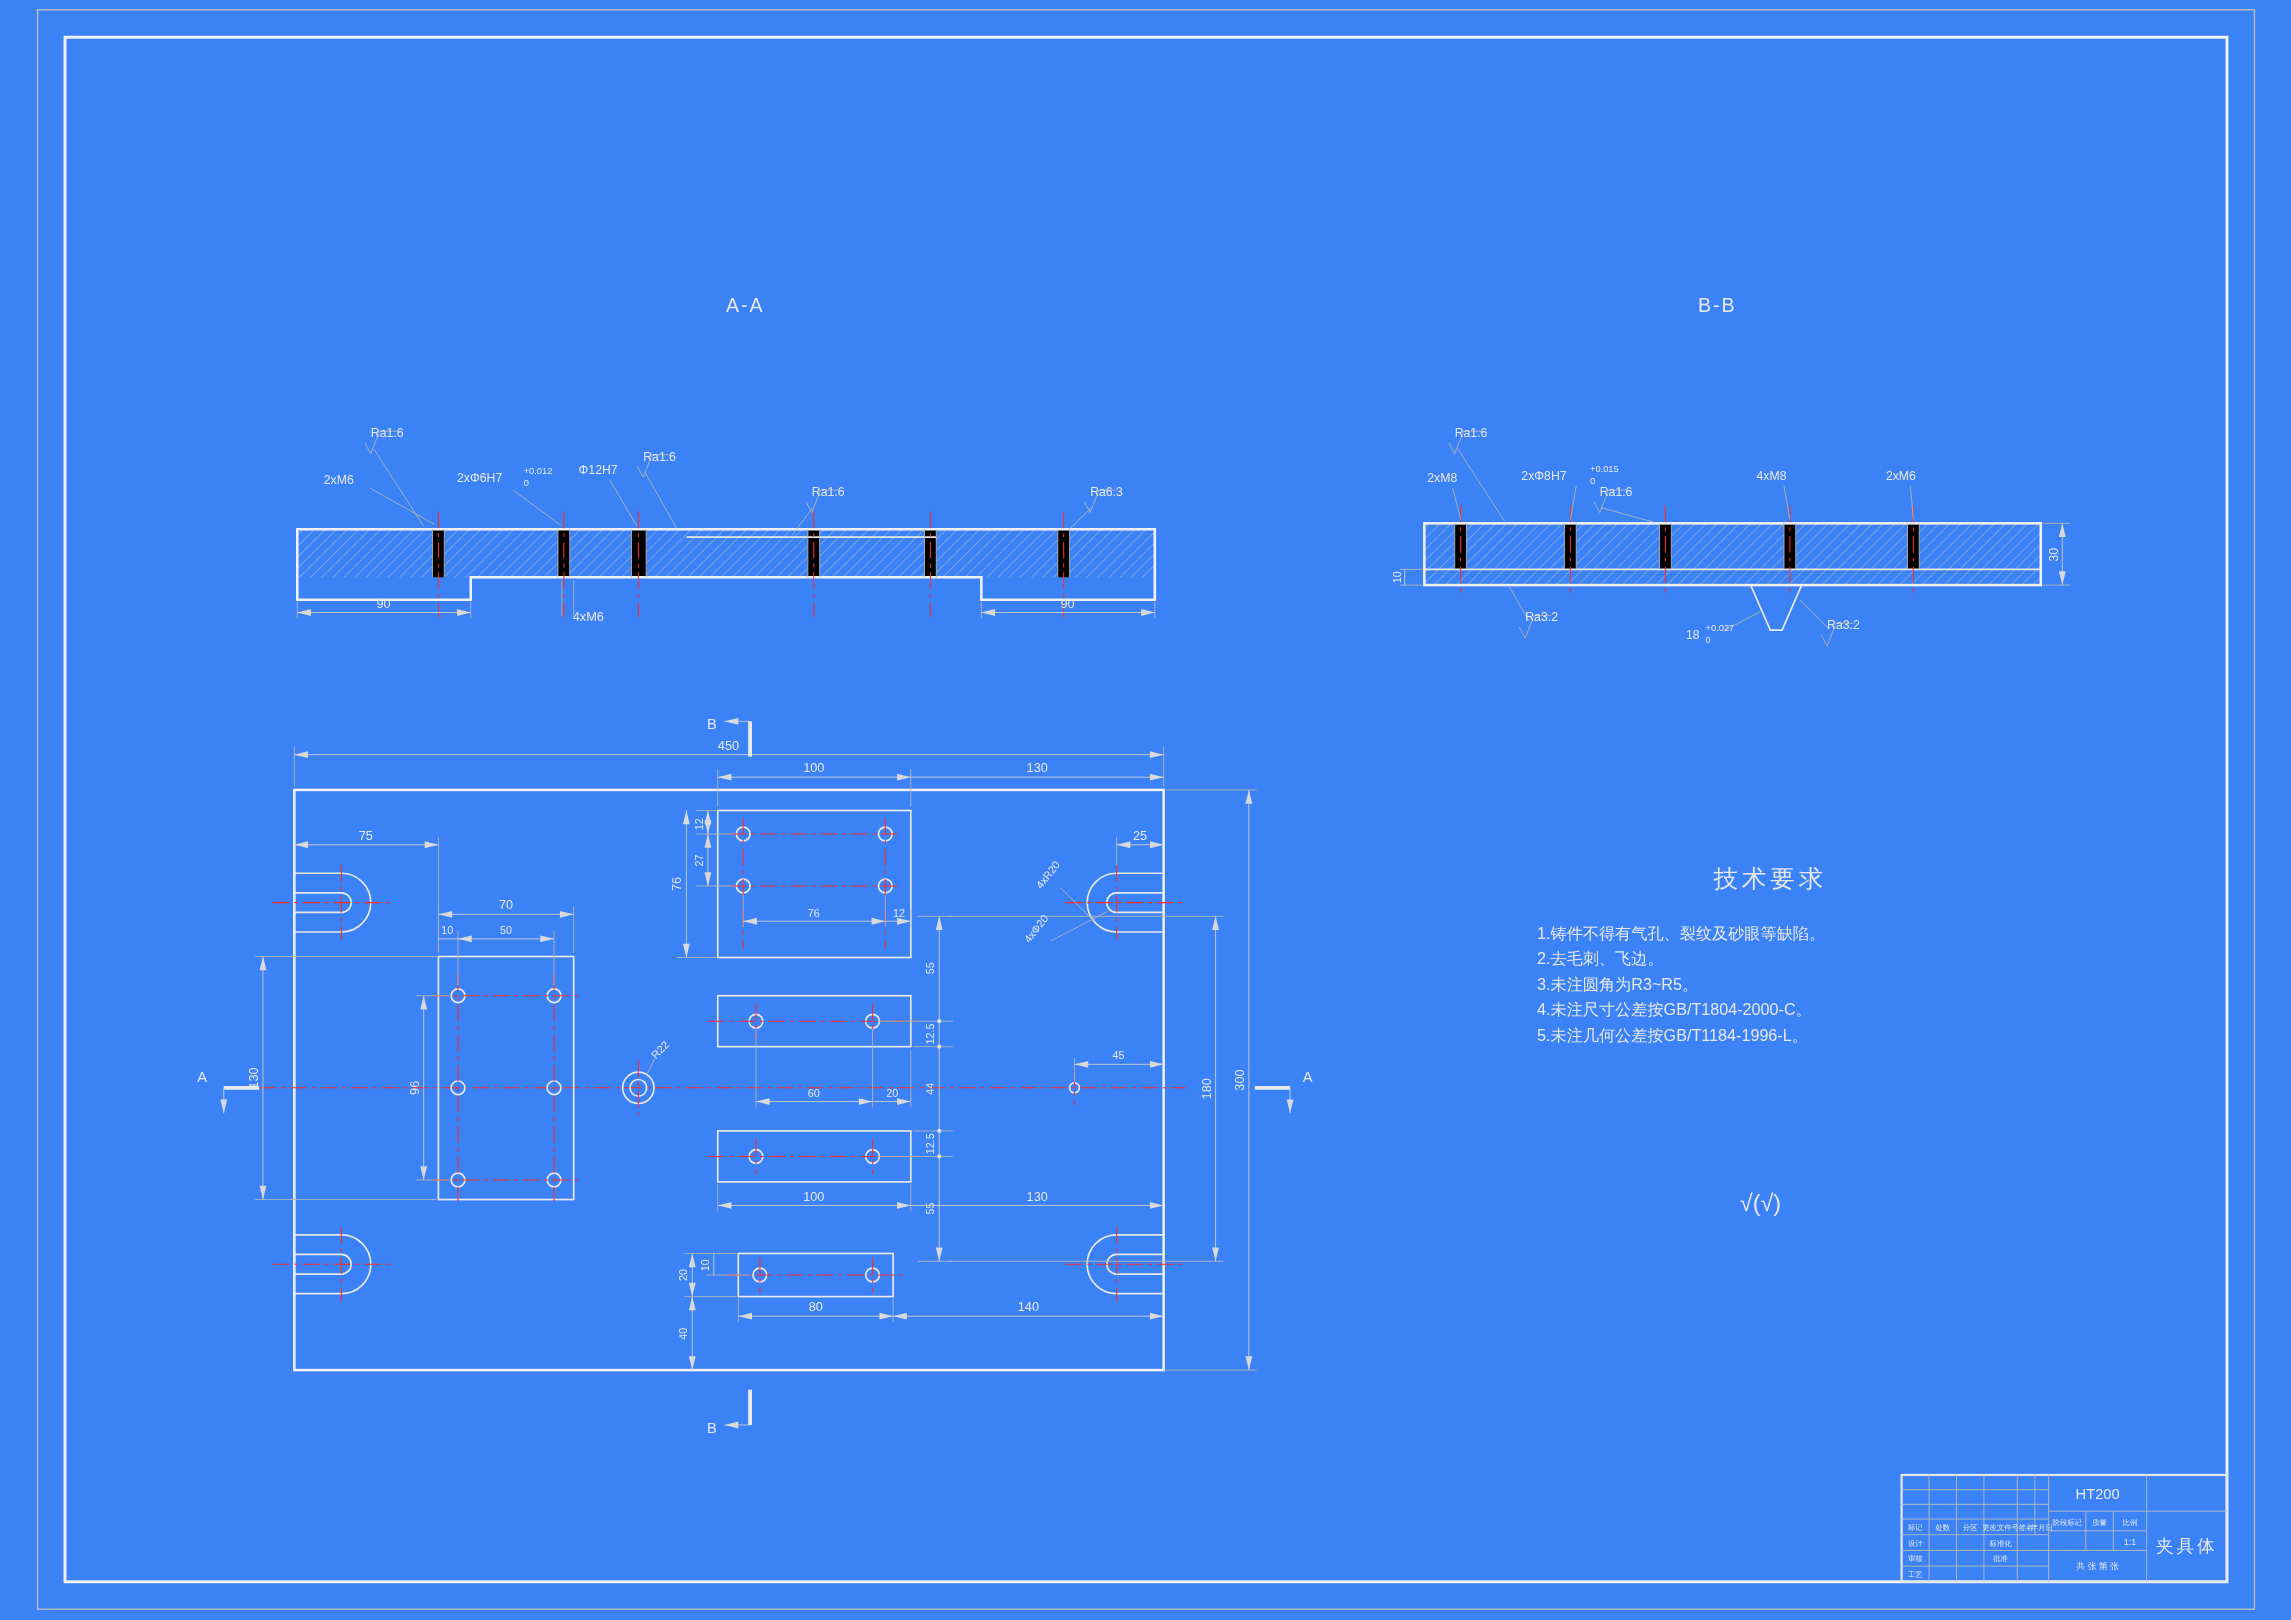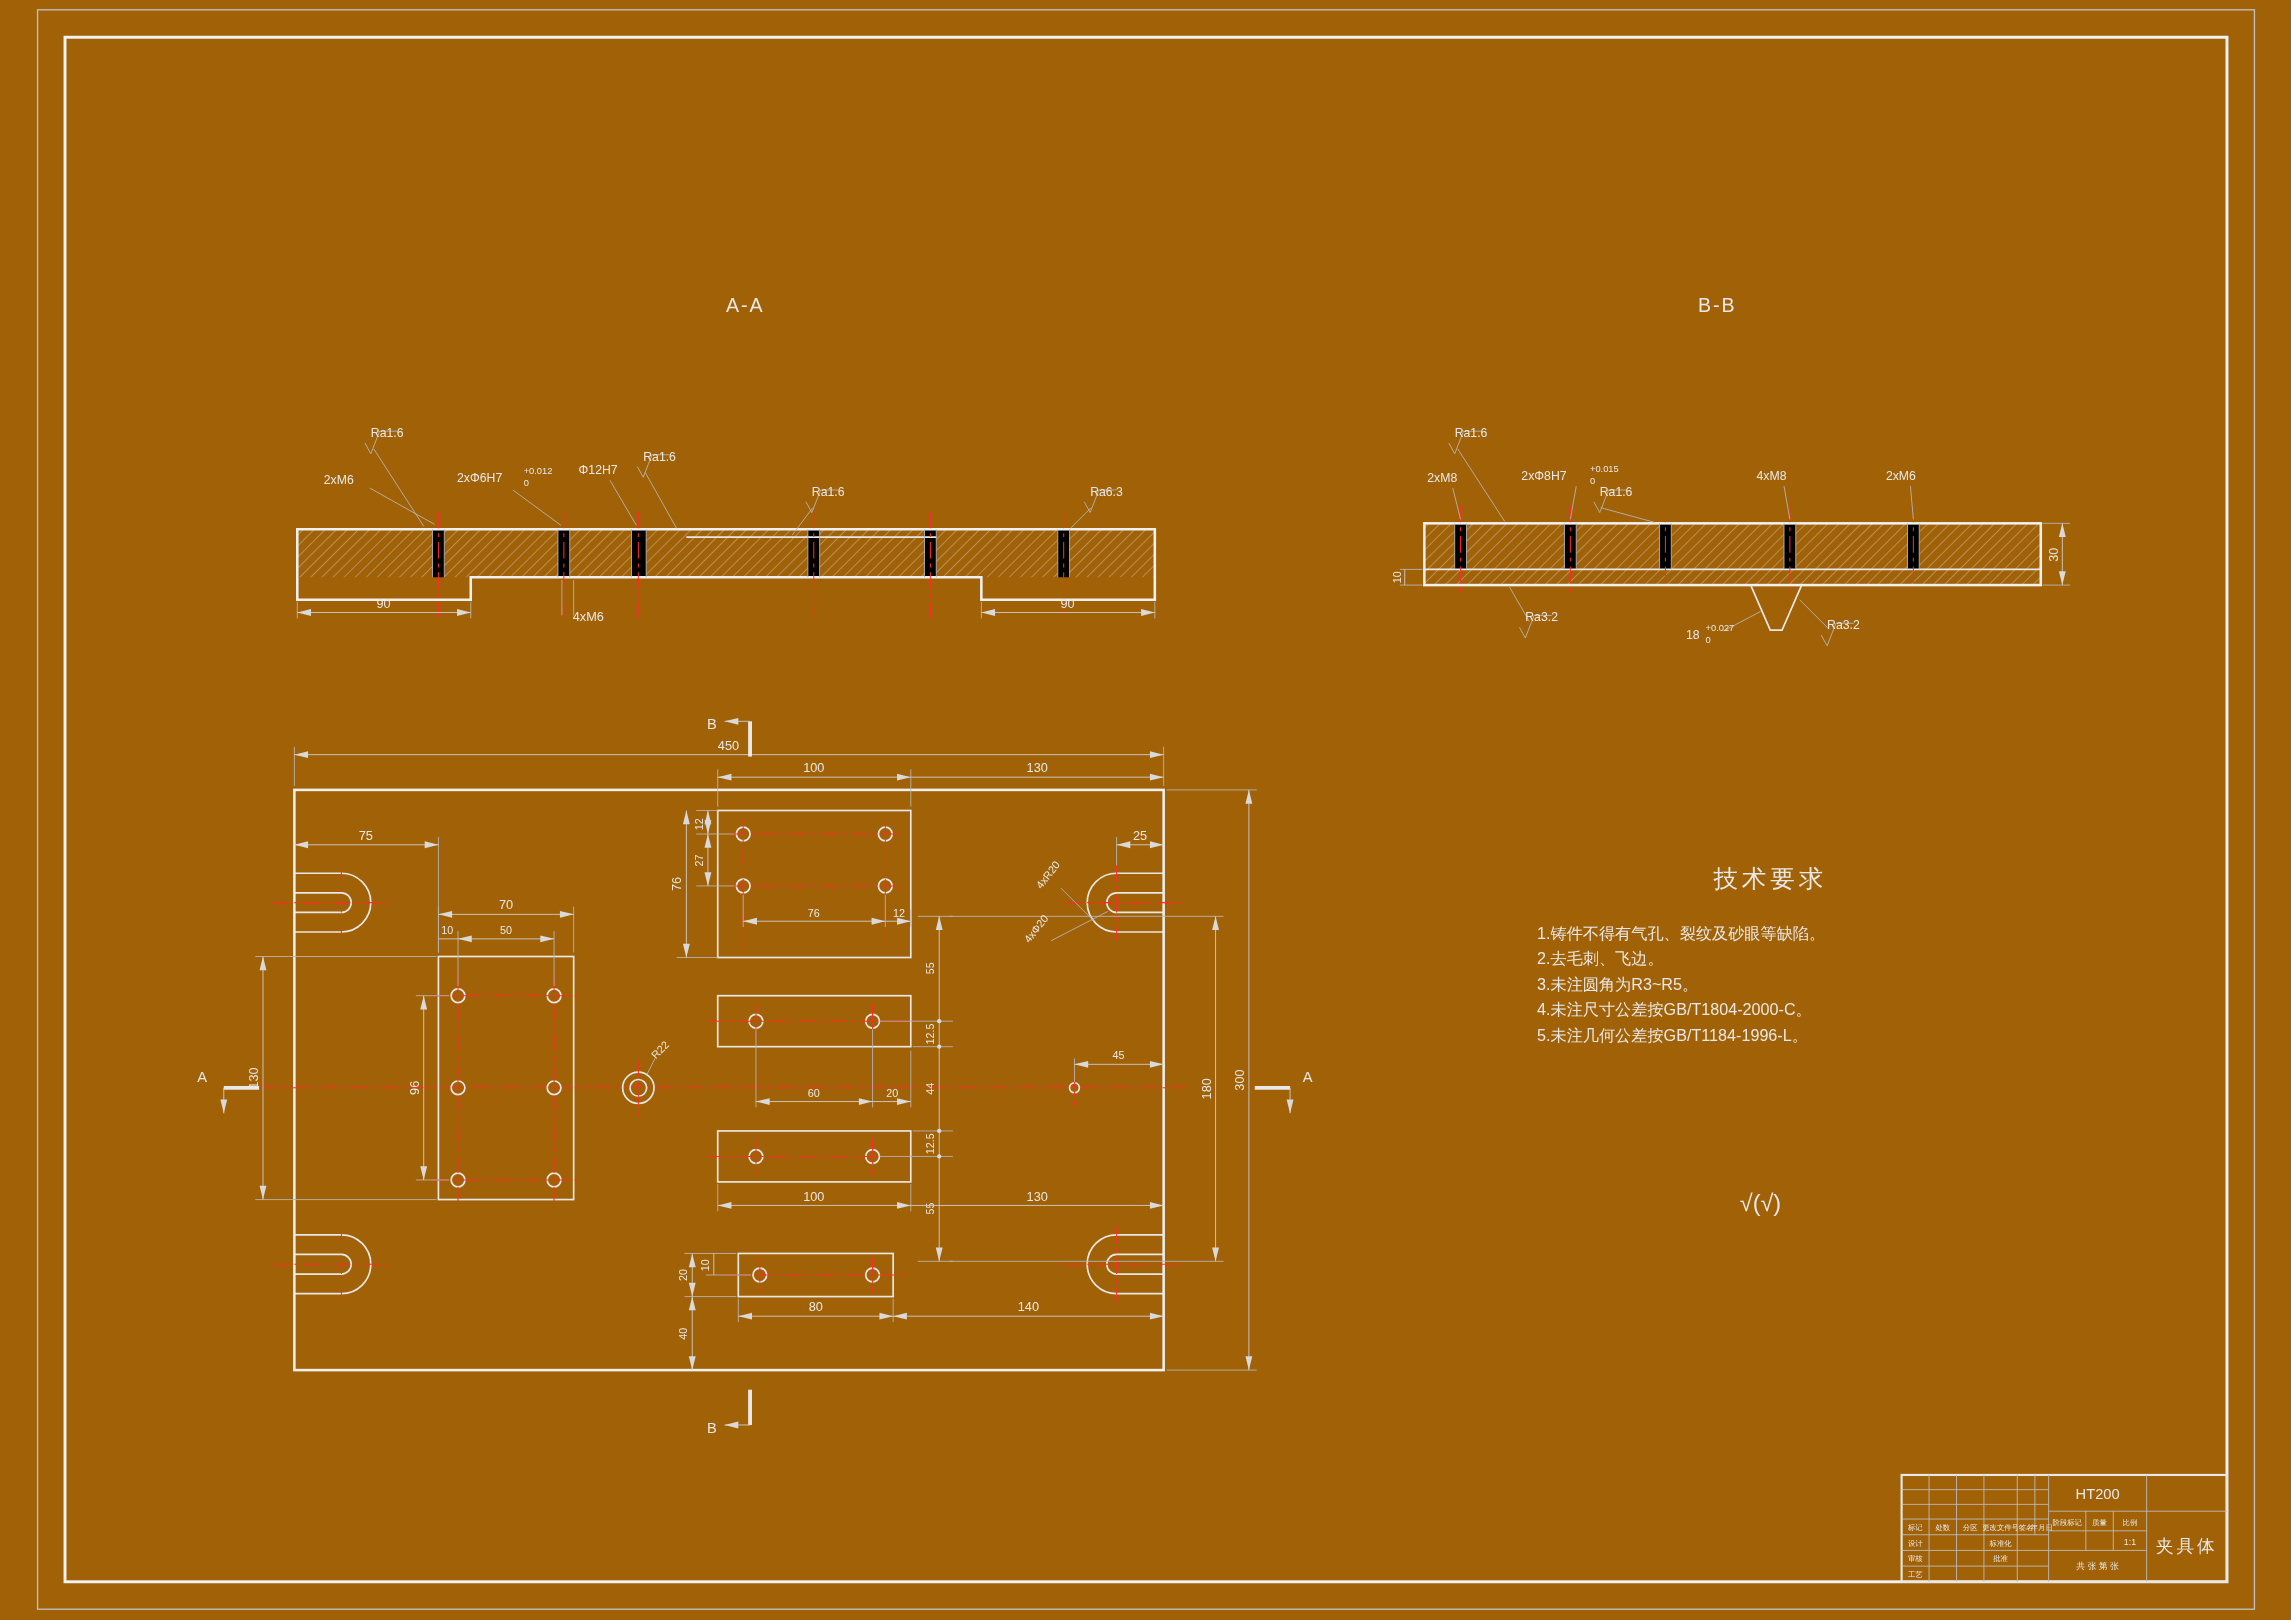--- a/index.html
+++ b/index.html
@@ -1,16 +1,16 @@
 <!DOCTYPE html>
 <html><head>
 <meta charset="utf-8">
 <style>
   html,body{margin:0;padding:0;background:#000;}
-  .sheet{position:relative;width:2292px;height:1620px;background:#a16207;overflow:hidden;text-decoration:underline;}
+  .sheet{position:relative;width:2292px;height:1620px;background:#3b82f6;overflow:hidden;text-decoration:underline;}
   svg{display:block;}
   svg text{fill:#e8e8e8;font-family:"Liberation Sans","DejaVu Sans",sans-serif;text-anchor:middle;}
   .ln{stroke:#e8e8e8;stroke-width:1.7;fill:none;}
   .lnb{stroke:#f0f0f0;stroke-width:2.6;fill:none;}
   .thin{stroke:#b5b5b5;stroke-width:0.9;fill:none;}
   .dl{stroke:#cfcfcf;stroke-width:0.9;fill:none;}
   .cl{stroke:#ff2b2b;stroke-width:1.05;fill:none;stroke-dasharray:17 5 4 5;}
   .mark{stroke:#e8e8e8;stroke-width:4;fill:none;}
   .dim{font-size:13px;}
   .sm{font-size:11px;}

